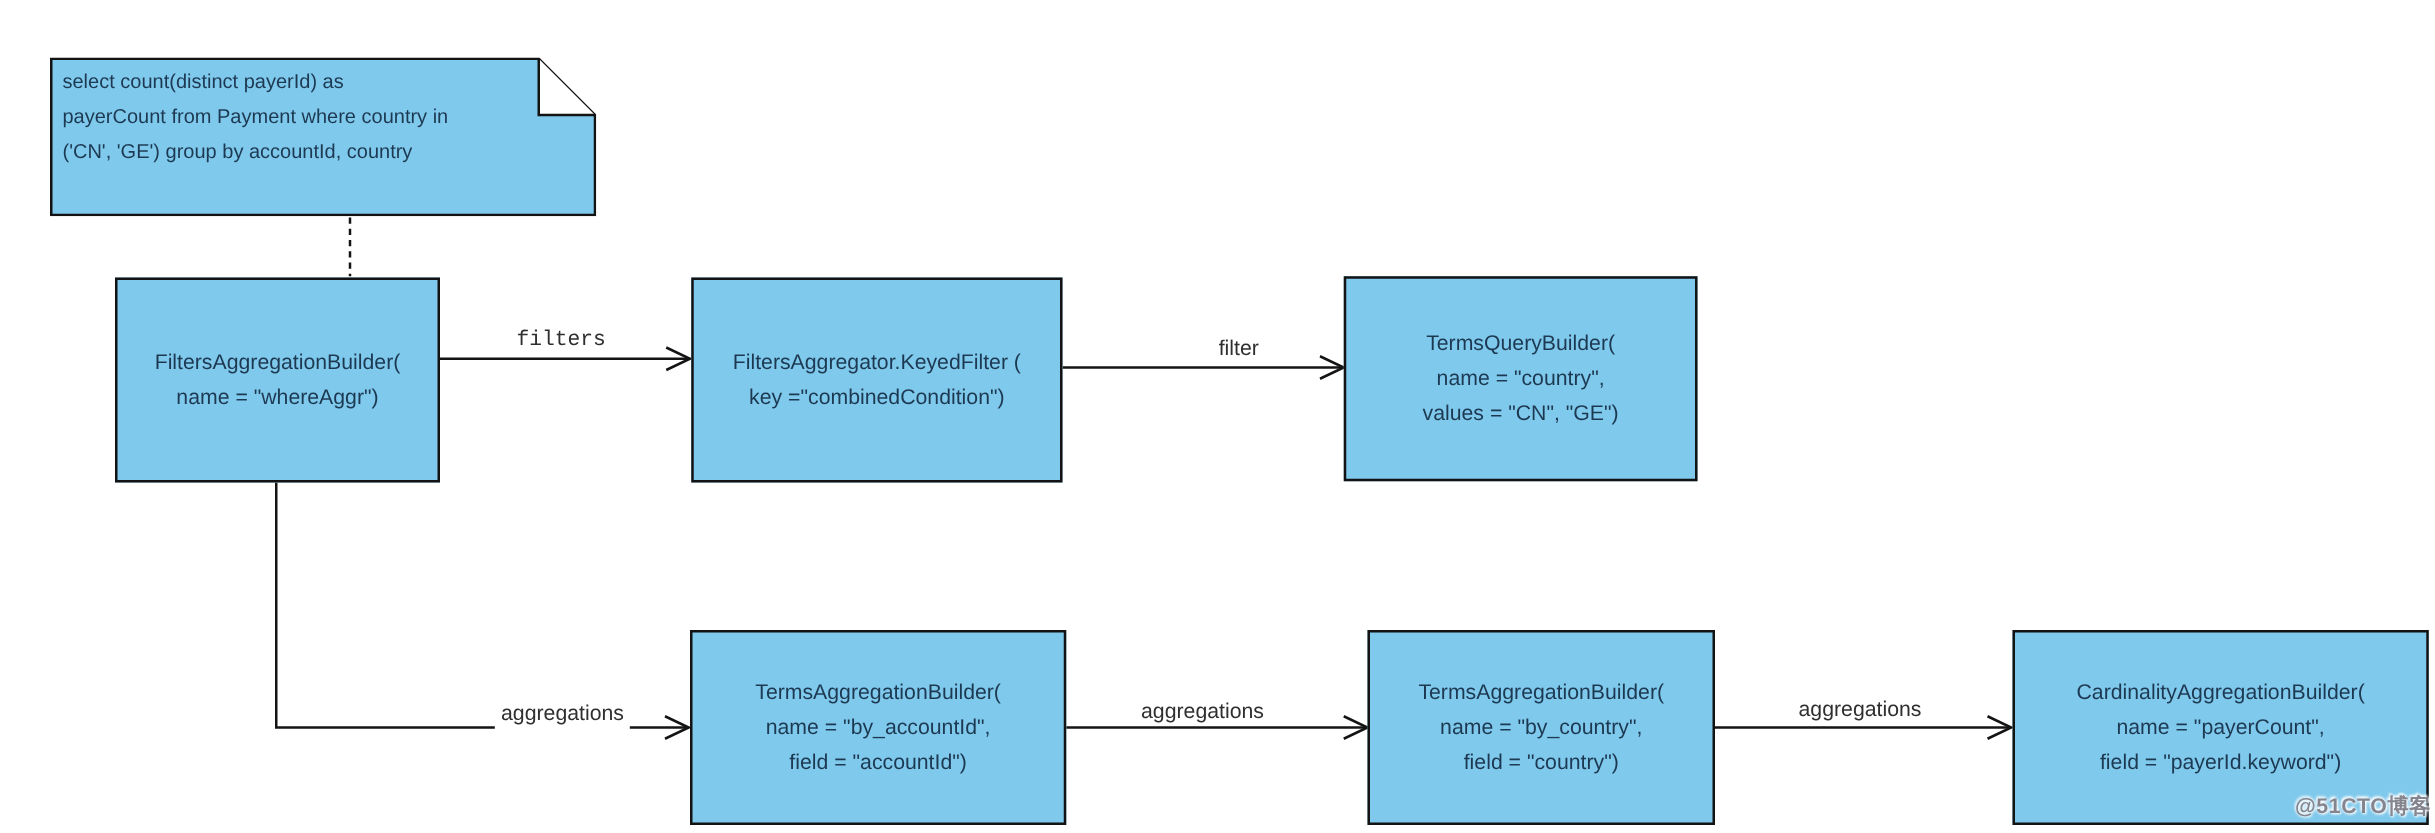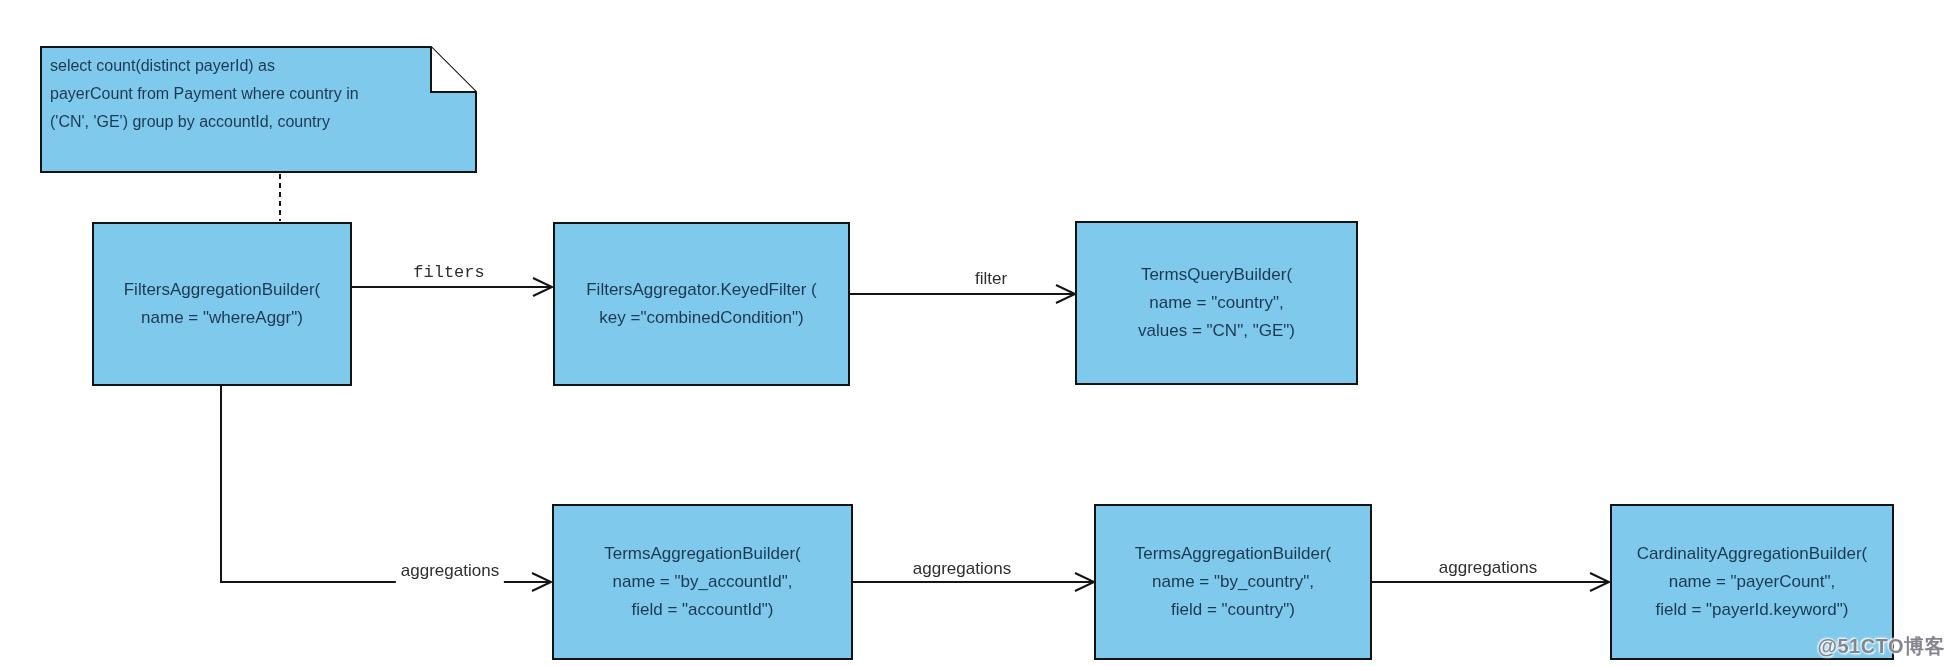--- a/index.html
+++ b/index.html
@@ -25,21 +25,21 @@
     text-align:left;
   }
   .edge-label {
     position:absolute; transform:translateX(-50%);
     font-size:17px; line-height:20px; color:#2f2f2f;
     background:#ffffff; padding:0 5px; white-space:nowrap;
   }
   .edge-label.mask { padding-bottom:6px; }
   .watermark {
     position:absolute; right:3px; top:633px;
-    font-size:20px; font-weight:bold; letter-spacing:0.5px;
+    font-size:17px; font-weight:bold; letter-spacing:0.5px;
     color:#85858f;
     text-shadow:1px 1px 2px #ffffff, -1px -1px 2px #ffffff, 0 0 3px #ffffff;
   }
 </style>
 </head>
 <body>
 
 <div class="stage">
 
   <svg class="wires" viewBox="0 0 1948 666">
@@ -89,21 +89,21 @@
   <div class="node" style="left:552px; top:504px; width:301px; height:156px;">
     <span>TermsAggregationBuilder(
 name = "by_accountId",
 field = "accountId")</span>
   </div>
   <div class="node" style="left:1094px; top:504px; width:278px; height:156px;">
     <span>TermsAggregationBuilder(
 name = "by_country",
 field = "country")</span>
   </div>
-  <div class="node" style="left:1610px; top:504px; width:284px; height:156px;">
+  <div class="node" style="left:1610px; top:504px; width:333px; height:156px;">
     <span>CardinalityAggregationBuilder(
 name = "payerCount",
 field = "payerId.keyword")</span>
   </div>
 
   <div class="edge-label" style="left:449px;  top:263px;font-family:Liberation Mono, monospace;">filters</div>
   <div class="edge-label" style="left:951px;  top:269px;margin-left:40px;">filter</div>
   <div class="edge-label mask" style="left:450px;  top:561px;">aggregations</div>
   <div class="edge-label" style="left:962px;  top:559px;">aggregations</div>
   <div class="edge-label" style="left:1488px; top:558px;">aggregations</div>

